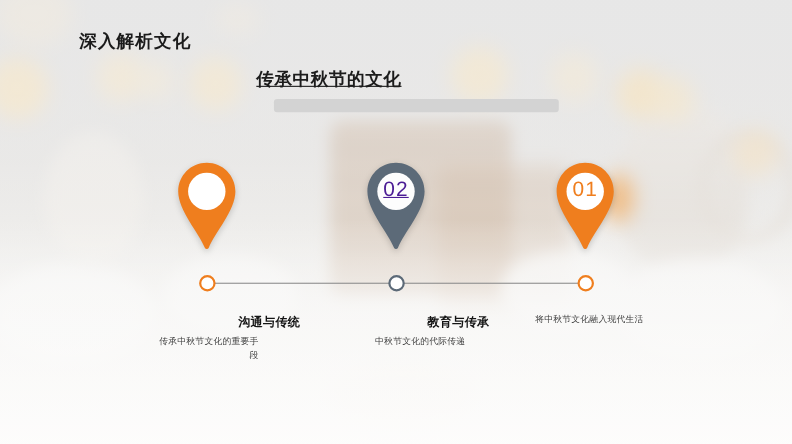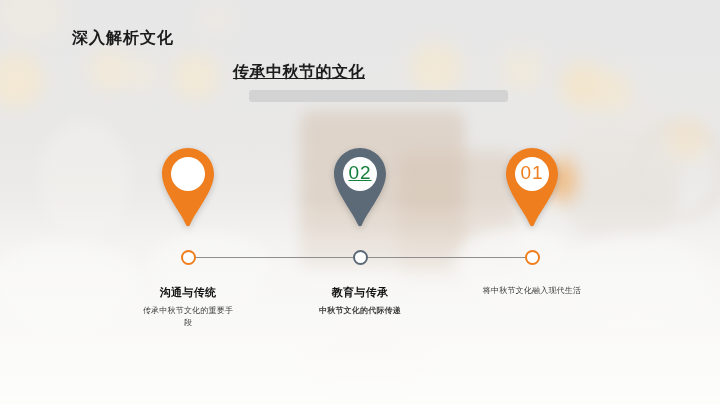--- a/index.html
+++ b/index.html
@@ -92,23 +92,23 @@
   .node.slate{border:2px solid #5c6a78;}
 
   .pin{position:absolute;width:62px;height:84px;}
   .pin svg{display:block;width:62px;height:84px;
     filter:drop-shadow(0 2px 3px rgba(0,0,0,.18));}
   .pin .num{
     position:absolute;left:0;top:16px;width:62px;text-align:center;
     font-size:19px;letter-spacing:1px;
   }
   .pin.orange .num{color:#ef7e1e;}
-  .pin.slate .num{color:#15803d;text-decoration:underline;}
-
-  .item{position:absolute;width:170px;text-align:center;}
+  .pin.slate .num{color:#4c1d95;text-decoration:underline;}
+
+  .item{position:absolute;width:170px;text-align:right;}
   .item-title{
     font-size:11px;font-weight:bold;color:#141414;letter-spacing:.3px;
     margin-bottom:5px;
   }
   .item-desc{
     font-size:8px;color:#3c3c3c;line-height:1.55;letter-spacing:.2px;
   }
 </style>
 </head>
 <body>
@@ -181,20 +181,20 @@
     <div class="num">01</div>
   </div>
 
   <div class="item" style="left:103px;top:285px;">
     <div class="item-title">沟通与传统</div>
     <div class="item-desc" style="padding:0 38px;">传承中秋节文化的重要手段</div>
   </div>
 
   <div class="item" style="left:275px;top:285px;">
     <div class="item-title">教育与传承</div>
-    <div class="item-desc" style="padding:0 22px;font-weight:bold;">中秋节文化的代际传递</div>
+    <div class="item-desc" style="padding:0 22px;">中秋节文化的代际传递</div>
   </div>
 
   <div class="item" style="left:447px;top:285px;">
     <div class="item-desc" style="padding:0 32px;">将中秋节文化融入现代生活</div>
   </div>
 
 </div>
 
 </body></html>

